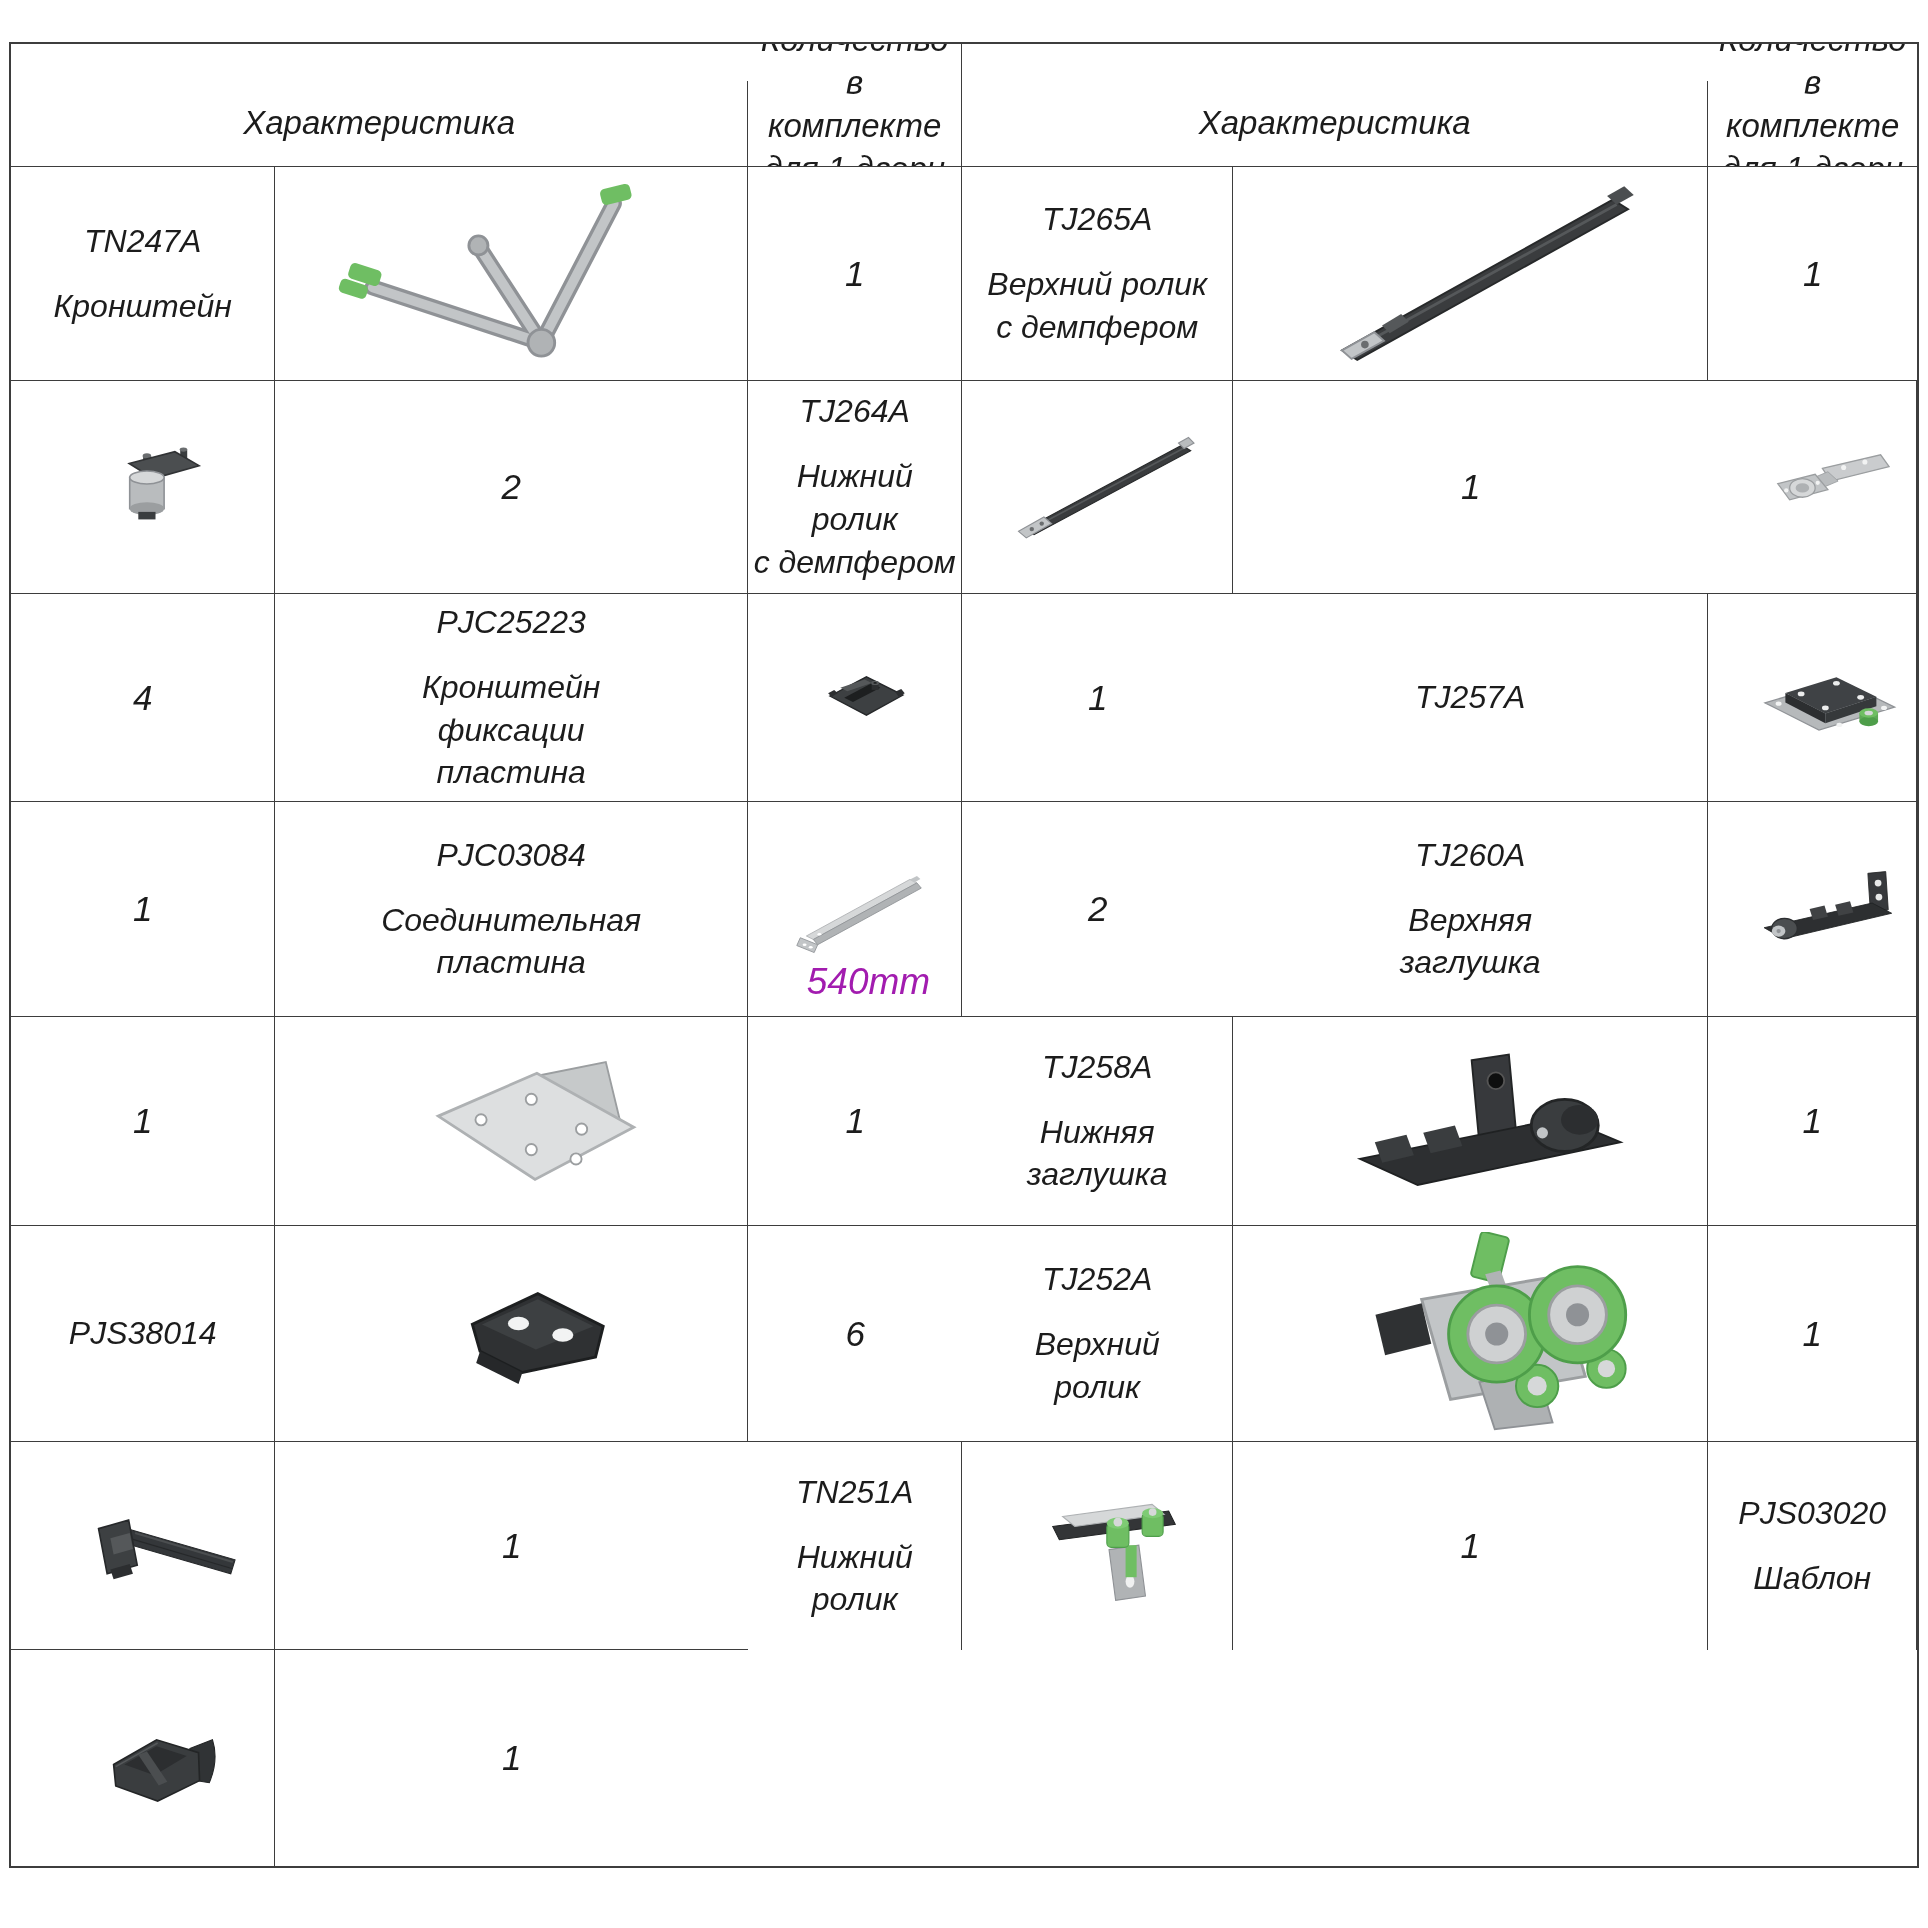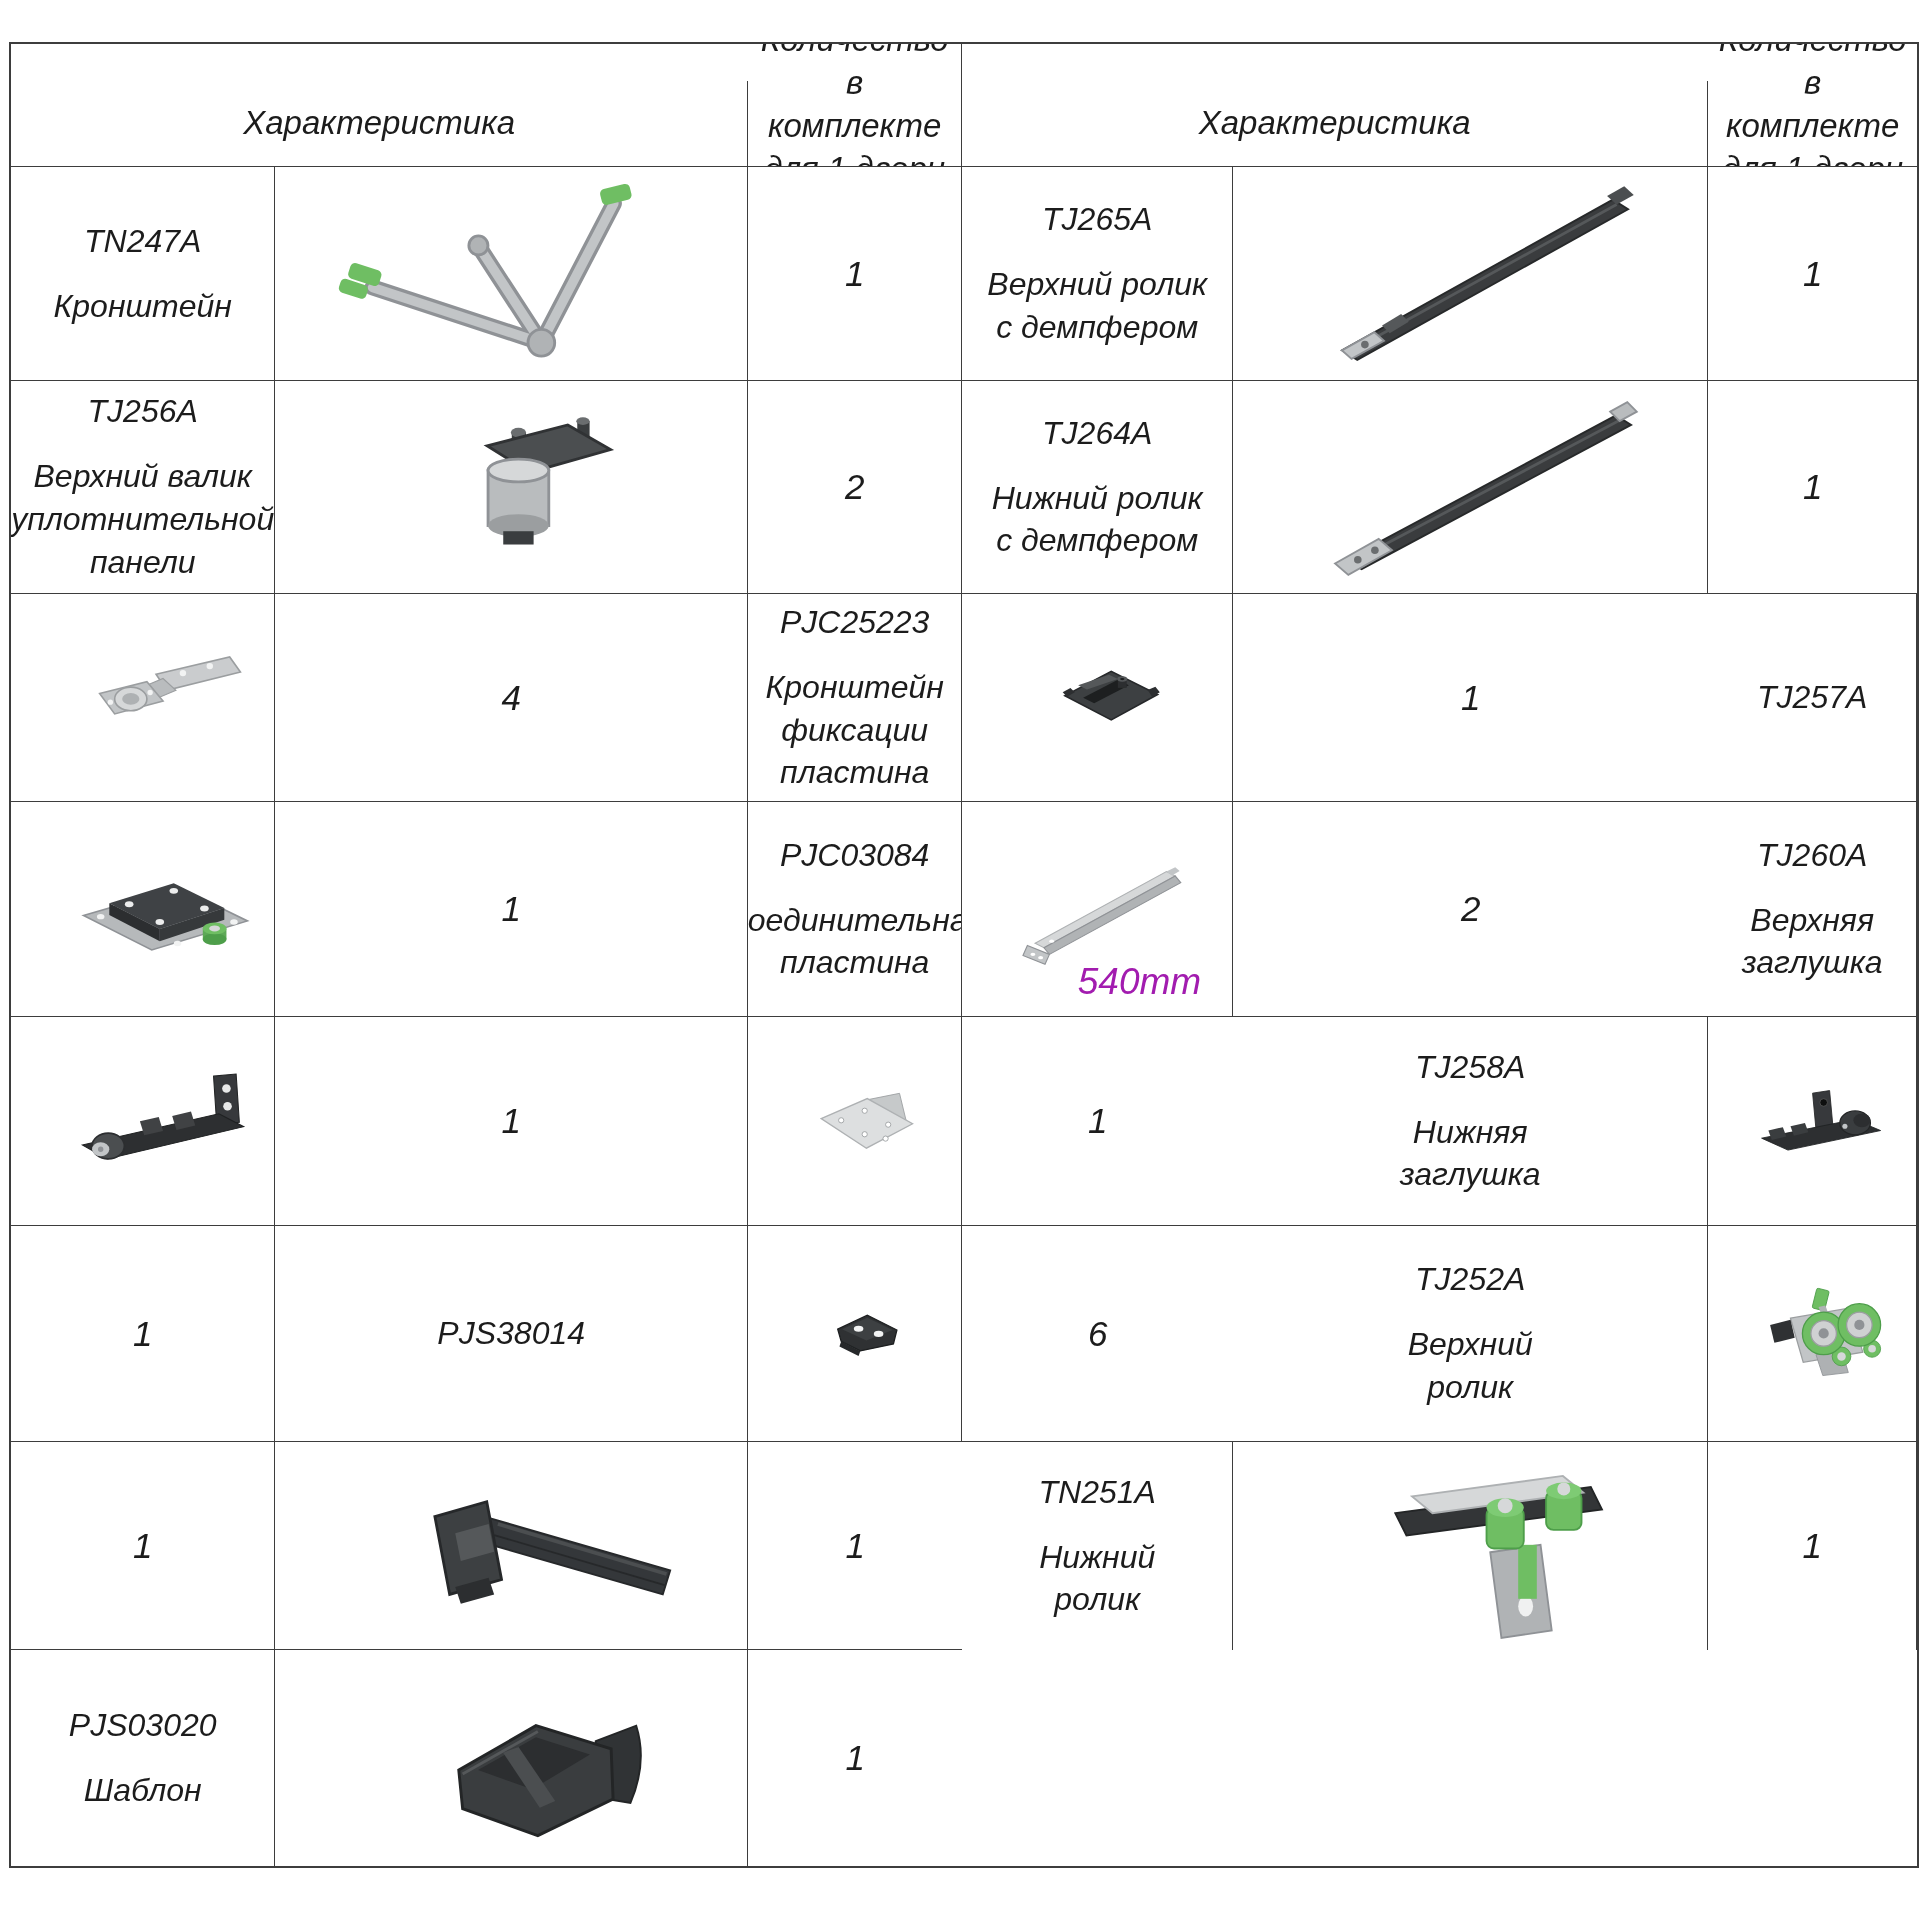--- a/index.html
+++ b/index.html
@@ -76,26 +76,20 @@
         <polygon points="96,186 380,28 396,38 112,196" fill="#3a3c3e" stroke="#27292a" stroke-width="2"></polygon>
         <line x1="112" y1="183" x2="384" y2="33" stroke="#55585a" stroke-width="3"></line>
         <polygon points="374,24 392,14 402,23 384,33" fill="#4b4e50"></polygon>
         <polygon points="96,186 130,167 140,176 106,195" fill="#c2c5c7" stroke="#8f9296" stroke-width="2"></polygon>
         <circle cx="120" cy="180" r="4" fill="#6a6d6f"></circle>
         <polygon points="138,160 158,148 166,156 146,168" fill="#55585a"></polygon>
       </svg>
     </div>
   <div class="cell qc lc">1</div>
 
-  <div class="cell tc">
-    <div>TJ256A</div>
-    <div class="pname">Верхний валик
-уплотнительной
-панели</div>
-  </div>
   <div class="cell ic">
       <svg viewBox="0 0 460 210">
         <rect x="300" y="36" width="13" height="24" fill="#3a3d3f"></rect>
         <ellipse cx="306" cy="36" rx="7" ry="4" fill="#6a6d6f"></ellipse>
         <rect x="231" y="48" width="15" height="28" fill="#3a3d3f"></rect>
         <ellipse cx="238" cy="48" rx="8" ry="5" fill="#6a6d6f"></ellipse>
         <polygon points="205,62 290,40 335,66 250,90" fill="#4b4e50" stroke="#303234" stroke-width="3"></polygon>
         <rect x="206" y="88" width="64" height="58" fill="#b9bcbe" stroke="#8f9296" stroke-width="3"></rect>
         <ellipse cx="238" cy="88" rx="32" ry="12" fill="#d6d8d9" stroke="#8f9296" stroke-width="3"></ellipse>
         <ellipse cx="238" cy="146" rx="32" ry="12" fill="#9b9ea0"></ellipse>

